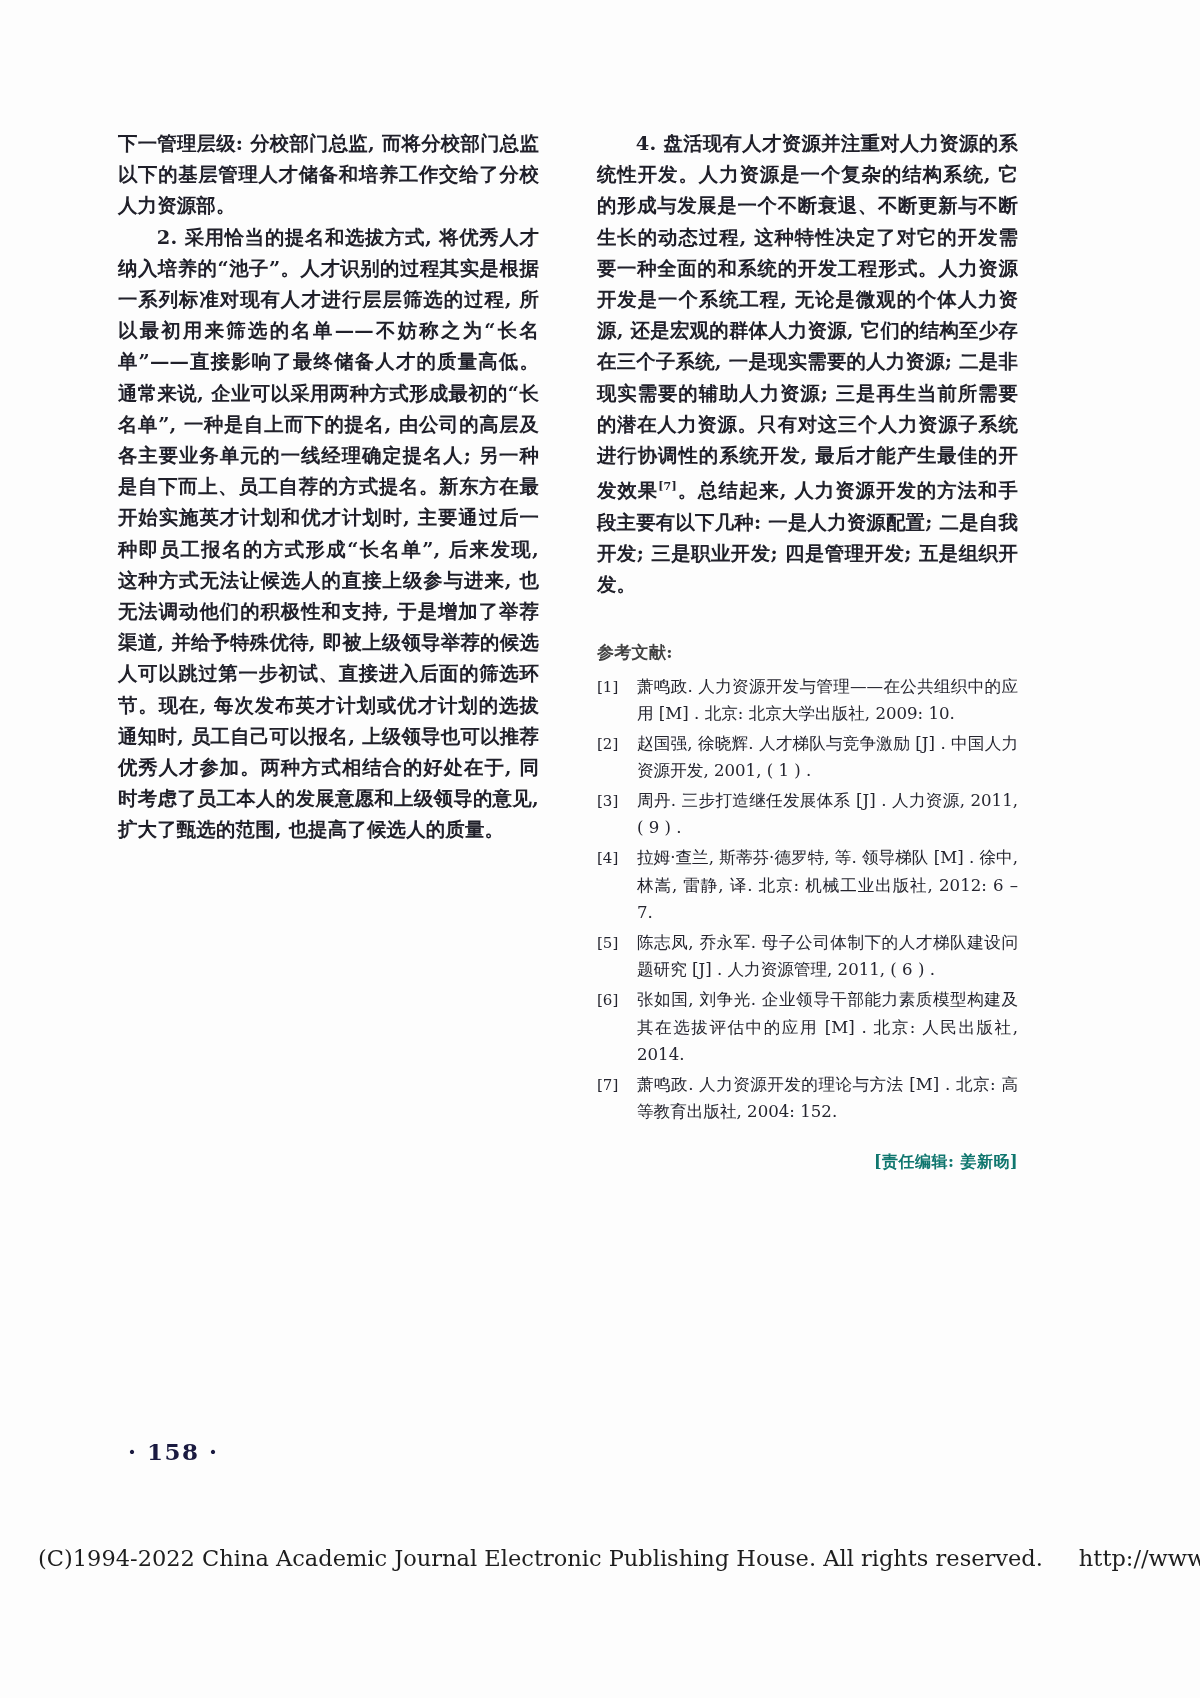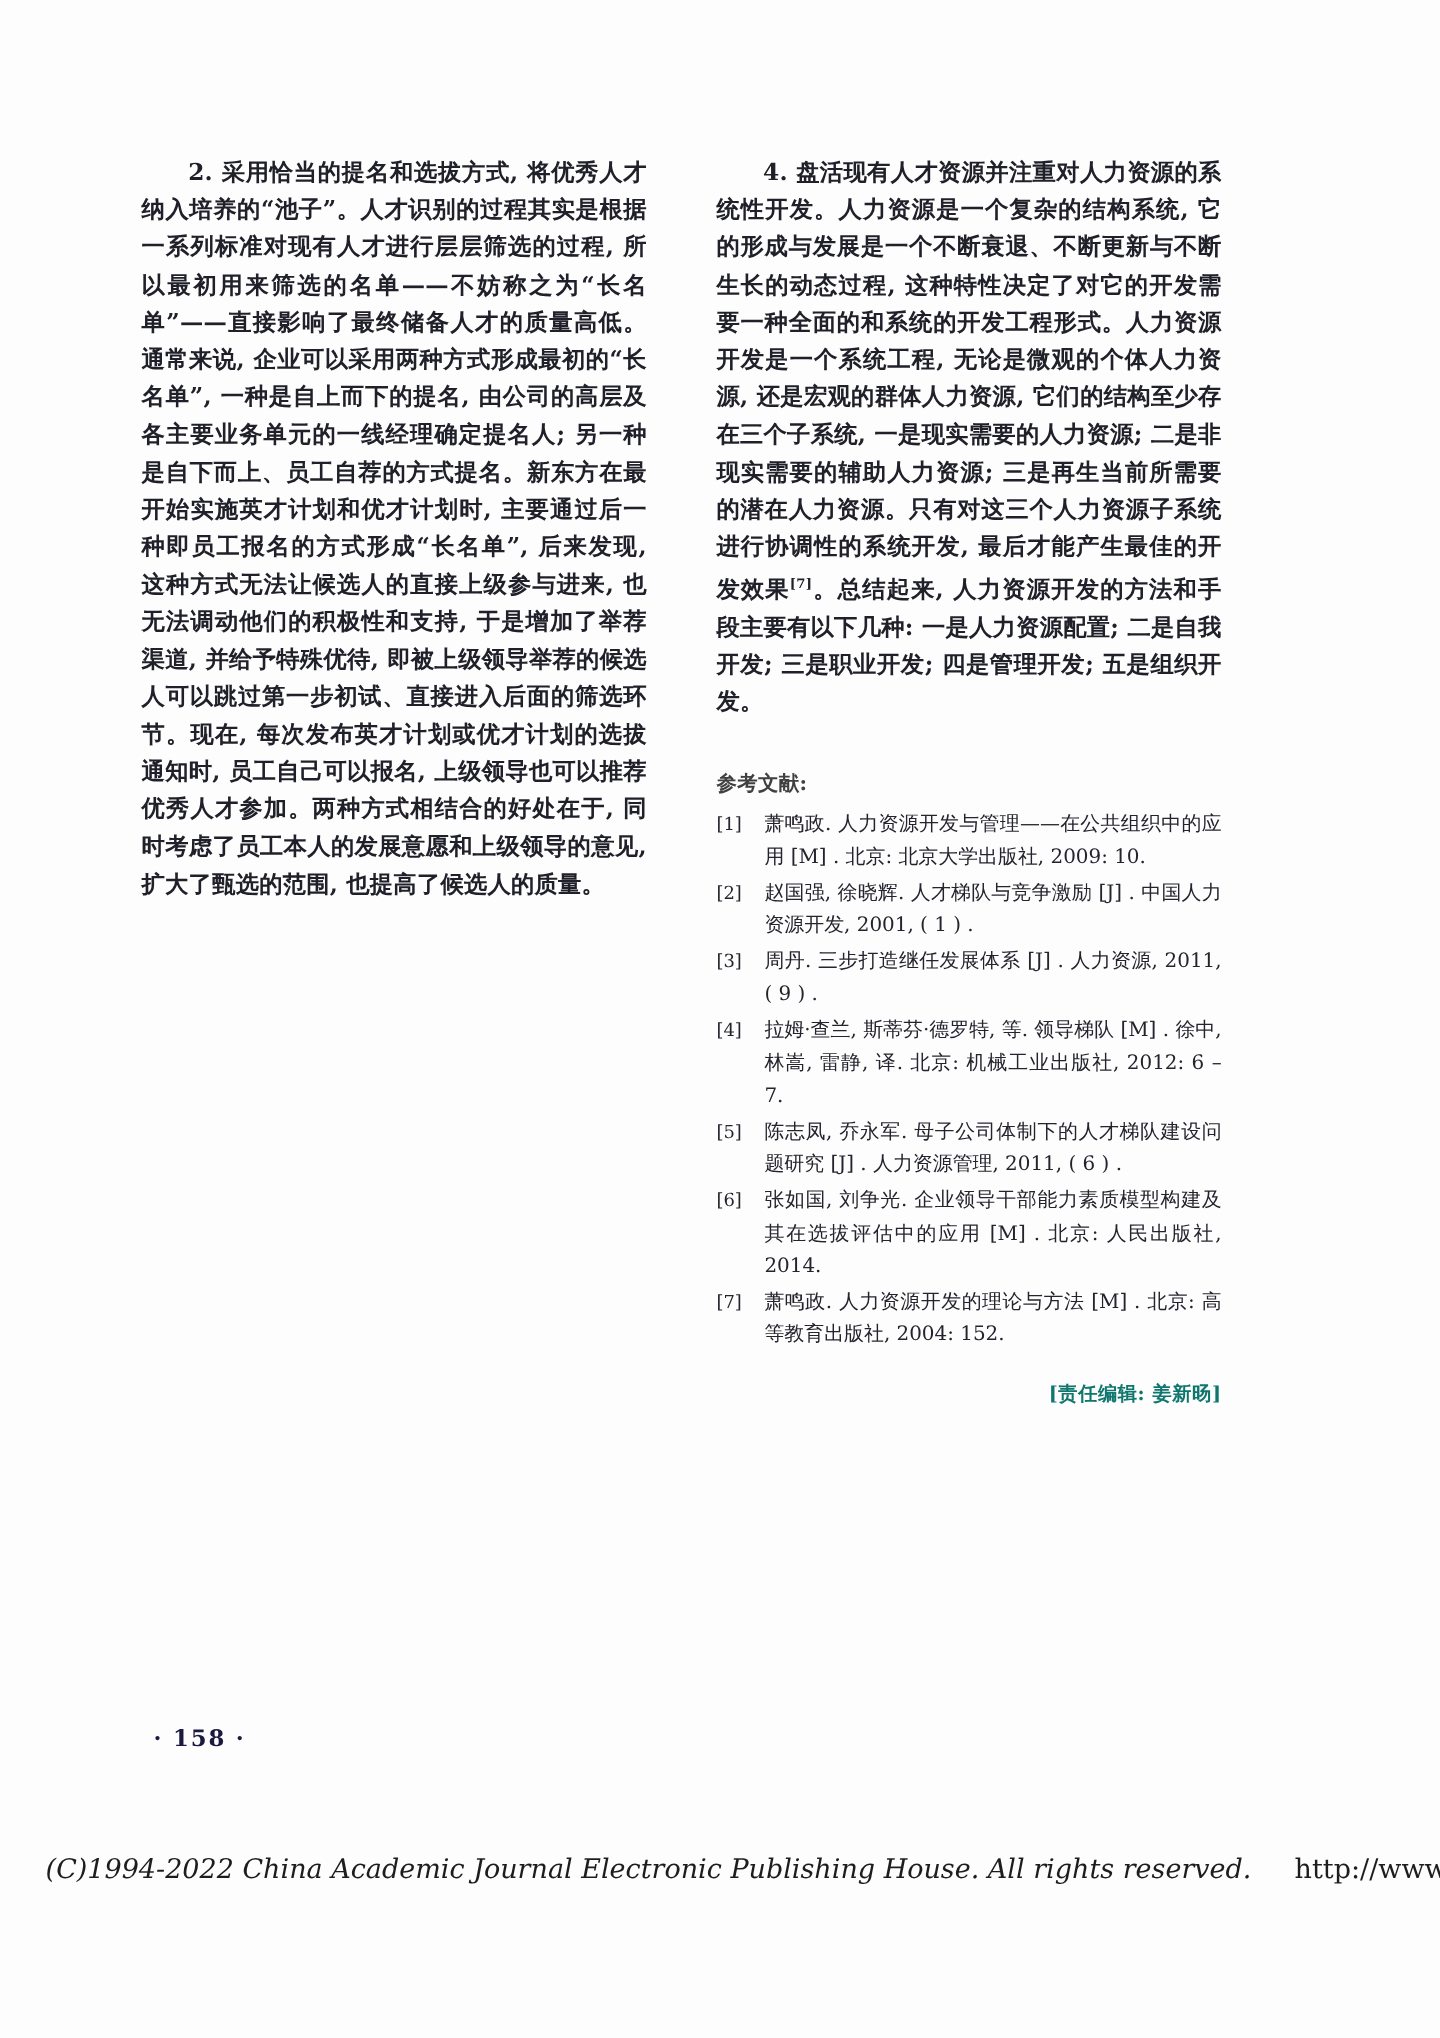--- a/index.html
+++ b/index.html
@@ -91,50 +91,51 @@
     font-weight: 700;
     color: #0f766e;
     letter-spacing: 0.5px;
   }
 
   
   .page-number {
     position: absolute;
     left: 128px;
     top: 1438px;
-    font-size: 19px;
+    font-size: 23px;
     color: #1a1a40;
     letter-spacing: 1.5px;
     font-weight: 600;
   }
 
   
   .footer {
     position: absolute;
     left: 38px;
     right: 38px;
     top: 1545px;
     font-size: 22.5px;
     color: #1d1d1d;
     font-family: "DejaVu Serif", "Liberation Serif", serif;
     white-space: nowrap;
   }
-  .footer .fcopy { letter-spacing: 0px; font-style: italic; }
+  .footer .fcopy { letter-spacing: 0px; }
   .footer .furl {
     margin-left: 36px;
   }
 </style>
 </head>
 <body>
 
 <div class="page">
 
   <div class="columns">
 
     <div class="col">
+      <p class="para">下一管理层级: 分校部门总监, 而将分校部门总监以下的基层管理人才储备和培养工作交给了分校人力资源部。</p>
       <p class="para indent">2. 采用恰当的提名和选拔方式, 将优秀人才纳入培养的“池子”。人才识别的过程其实是根据一系列标准对现有人才进行层层筛选的过程, 所以最初用来筛选的名单——不妨称之为“长名单”——直接影响了最终储备人才的质量高低。通常来说, 企业可以采用两种方式形成最初的“长名单”, 一种是自上而下的提名, 由公司的高层及各主要业务单元的一线经理确定提名人; 另一种是自下而上、员工自荐的方式提名。新东方在最开始实施英才计划和优才计划时, 主要通过后一种即员工报名的方式形成“长名单”, 后来发现, 这种方式无法让候选人的直接上级参与进来, 也无法调动他们的积极性和支持, 于是增加了举荐渠道, 并给予特殊优待, 即被上级领导举荐的候选人可以跳过第一步初试、直接进入后面的筛选环节。现在, 每次发布英才计划或优才计划的选拔通知时, 员工自己可以报名, 上级领导也可以推荐优秀人才参加。两种方式相结合的好处在于, 同时考虑了员工本人的发展意愿和上级领导的意见, 扩大了甄选的范围, 也提高了候选人的质量。</p>
     </div>
 
     <div class="col">
 
       <p class="para indent"><span>4. 盘活现有人才资源并注重对人力资源的系统性开发。人力资源是一个复杂的结构系统, 它的形成与发展是一个不断衰退、不断更新与不断生长的动态过程, 这种特性决定了对它的开发需要一种全面的和系统的开发工程形式。人力资源开发是一个系统工程, 无论是微观的个体人力资源, 还是宏观的群体人力资源, 它们的结构至少存在三个子系统, 一是现实需要的人力资源; 二是非现实需要的辅助人力资源; 三是再生当前所需要的潜在人力资源。只有对这三个人力资源子系统进行协调性的系统开发, 最后才能产生最佳的开发效果</span><sup class="ref">[7]</sup><span>。总结起来, 人力资源开发的方法和手段主要有以下几种: 一是人力资源配置; 二是自我开发; 三是职业开发; 四是管理开发; 五是组织开发。</span></p>
 
       <div class="refs-wrap">
         <div class="refs-title">参考文献:</div>
 

